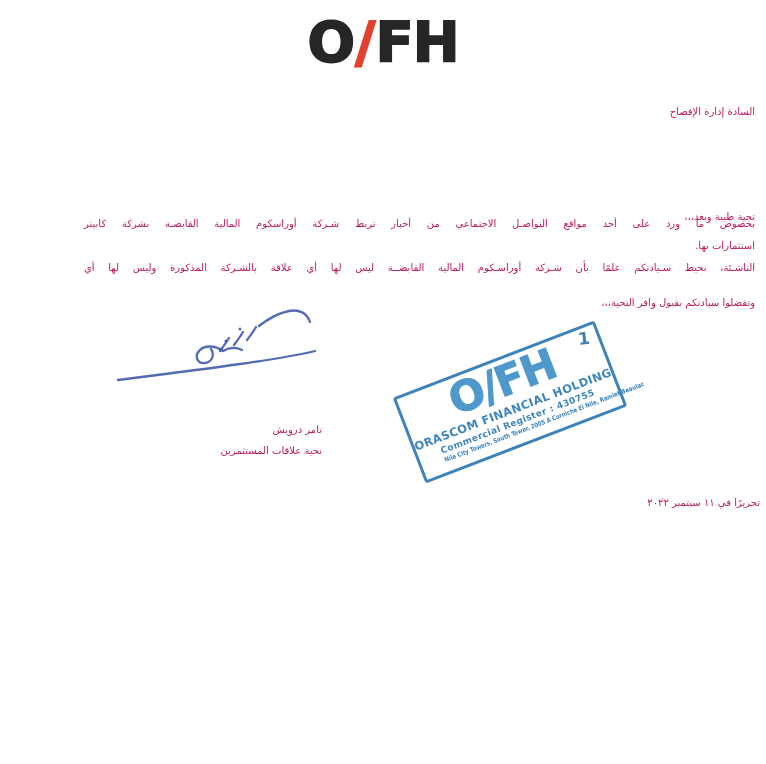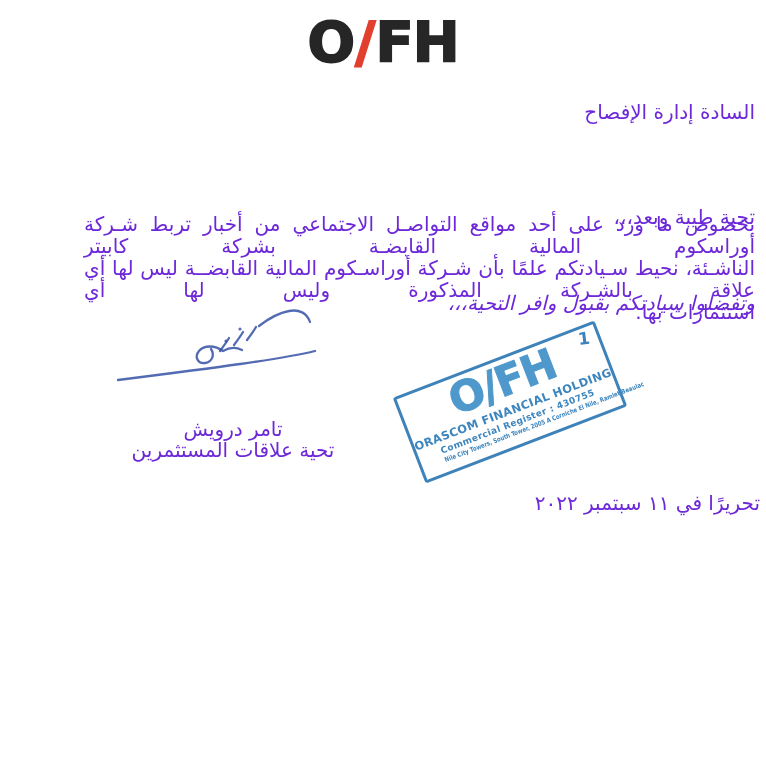--- a/index.html
+++ b/index.html
@@ -12,28 +12,28 @@
   
   .logo{
     position:absolute;top:12px;left:0;right:0;text-align:center;
     font-size:56px;font-weight:bold;letter-spacing:-1px;line-height:60px;
     user-select:none;
   }
   .logo-o,.logo-fh{color:#262626;-webkit-text-stroke:1.8px #262626;}
   .logo-slash{color:#e2402f;-webkit-text-stroke:1.8px #e2402f;margin:0 1px;}
 
   
-  .ar{direction:rtl;unicode-bidi:isolate;font-size:20px;line-height:22px;color:#6d28d9;}
+  .ar{direction:rtl;unicode-bidi:isolate;font-size:10px;line-height:22px;color:#be185d;}
   .recipient{position:absolute;top:101px;right:11px;text-align:right;}
   .greeting{position:absolute;top:163px;right:11px;text-align:right;margin-top:43px;}
   .body-par{position:absolute;top:213px;right:11px;left:84px;}
   .bl{text-align:right;line-height:22px;}
   .bl.just{text-align:justify;text-align-last:justify;}
-  .closing{position:absolute;top:292px;right:11px;text-align:right;font-style:italic;}
-  .signatory{position:absolute;top:419px;left:128px;width:210px;text-align:center;line-height:21px;}
+  .closing{position:absolute;top:292px;right:11px;text-align:right;}
+  .signatory{position:absolute;top:419px;left:112px;width:210px;text-align:right;line-height:21px;}
   .dateline{position:absolute;top:492px;right:6px;text-align:right;}
 
   
   .signature{position:absolute;left:103px;top:293px;width:245px;height:100px;}
   .signature path{fill:none;stroke:#3b57a9;stroke-width:2.3;stroke-linecap:round;opacity:.88;}
   .signature circle{fill:#3b57a9;opacity:.85;}
 
   
   .stamp{
     position:absolute;left:402px;top:356px;width:216px;height:92px;
@@ -66,22 +66,22 @@
   </div>
 
   <div class="recipient ar">
     <div>السادة إدارة الإفصاح</div>
   </div>
 
   <div class="greeting ar">تحية طيبة وبعد،،،</div>
 
   <div class="body-par ar">
     <div class="bl just">بخصوص ما ورد على أحد مواقع التواصـل الاجتماعي من أخبار تربط شـركة أوراسكوم المالية القابضـة بشركة كابيتر</div>
+    <div class="bl">استثمارات بها.</div>
     <div class="bl just">الناشـئة، نحيط سـيادتكم علمًا بأن شـركة أوراسـكوم المالية القابضــة ليس لها أي علاقة بالشـركة المذكورة وليس لها أي</div>
-    <div class="bl">استثمارات بها.</div>
   </div>
 
   <div class="closing ar">وتفضلوا سيادتكم بقبول وافر التحية،،،</div>
 
   <svg class="signature" viewBox="0 0 245 100" xmlns="http://www.w3.org/2000/svg" aria-hidden="true">
     <path d="M207,29 C204,20 196,16 186,18 C175,20 165,26 156,33"></path>
     <path d="M153,34 C150,39 147,43 144,47"></path>
     <path d="M140,39 C137,44 134,48 131,52"></path>
     <path d="M126,45 C123,50 120,54 117,58"></path>
     <path d="M139,57 C133,54 127,54 120,58 C112,52 101,52 96,58 C91,64 95,71 102,70 C109,69 112,62 108,56"></path>

